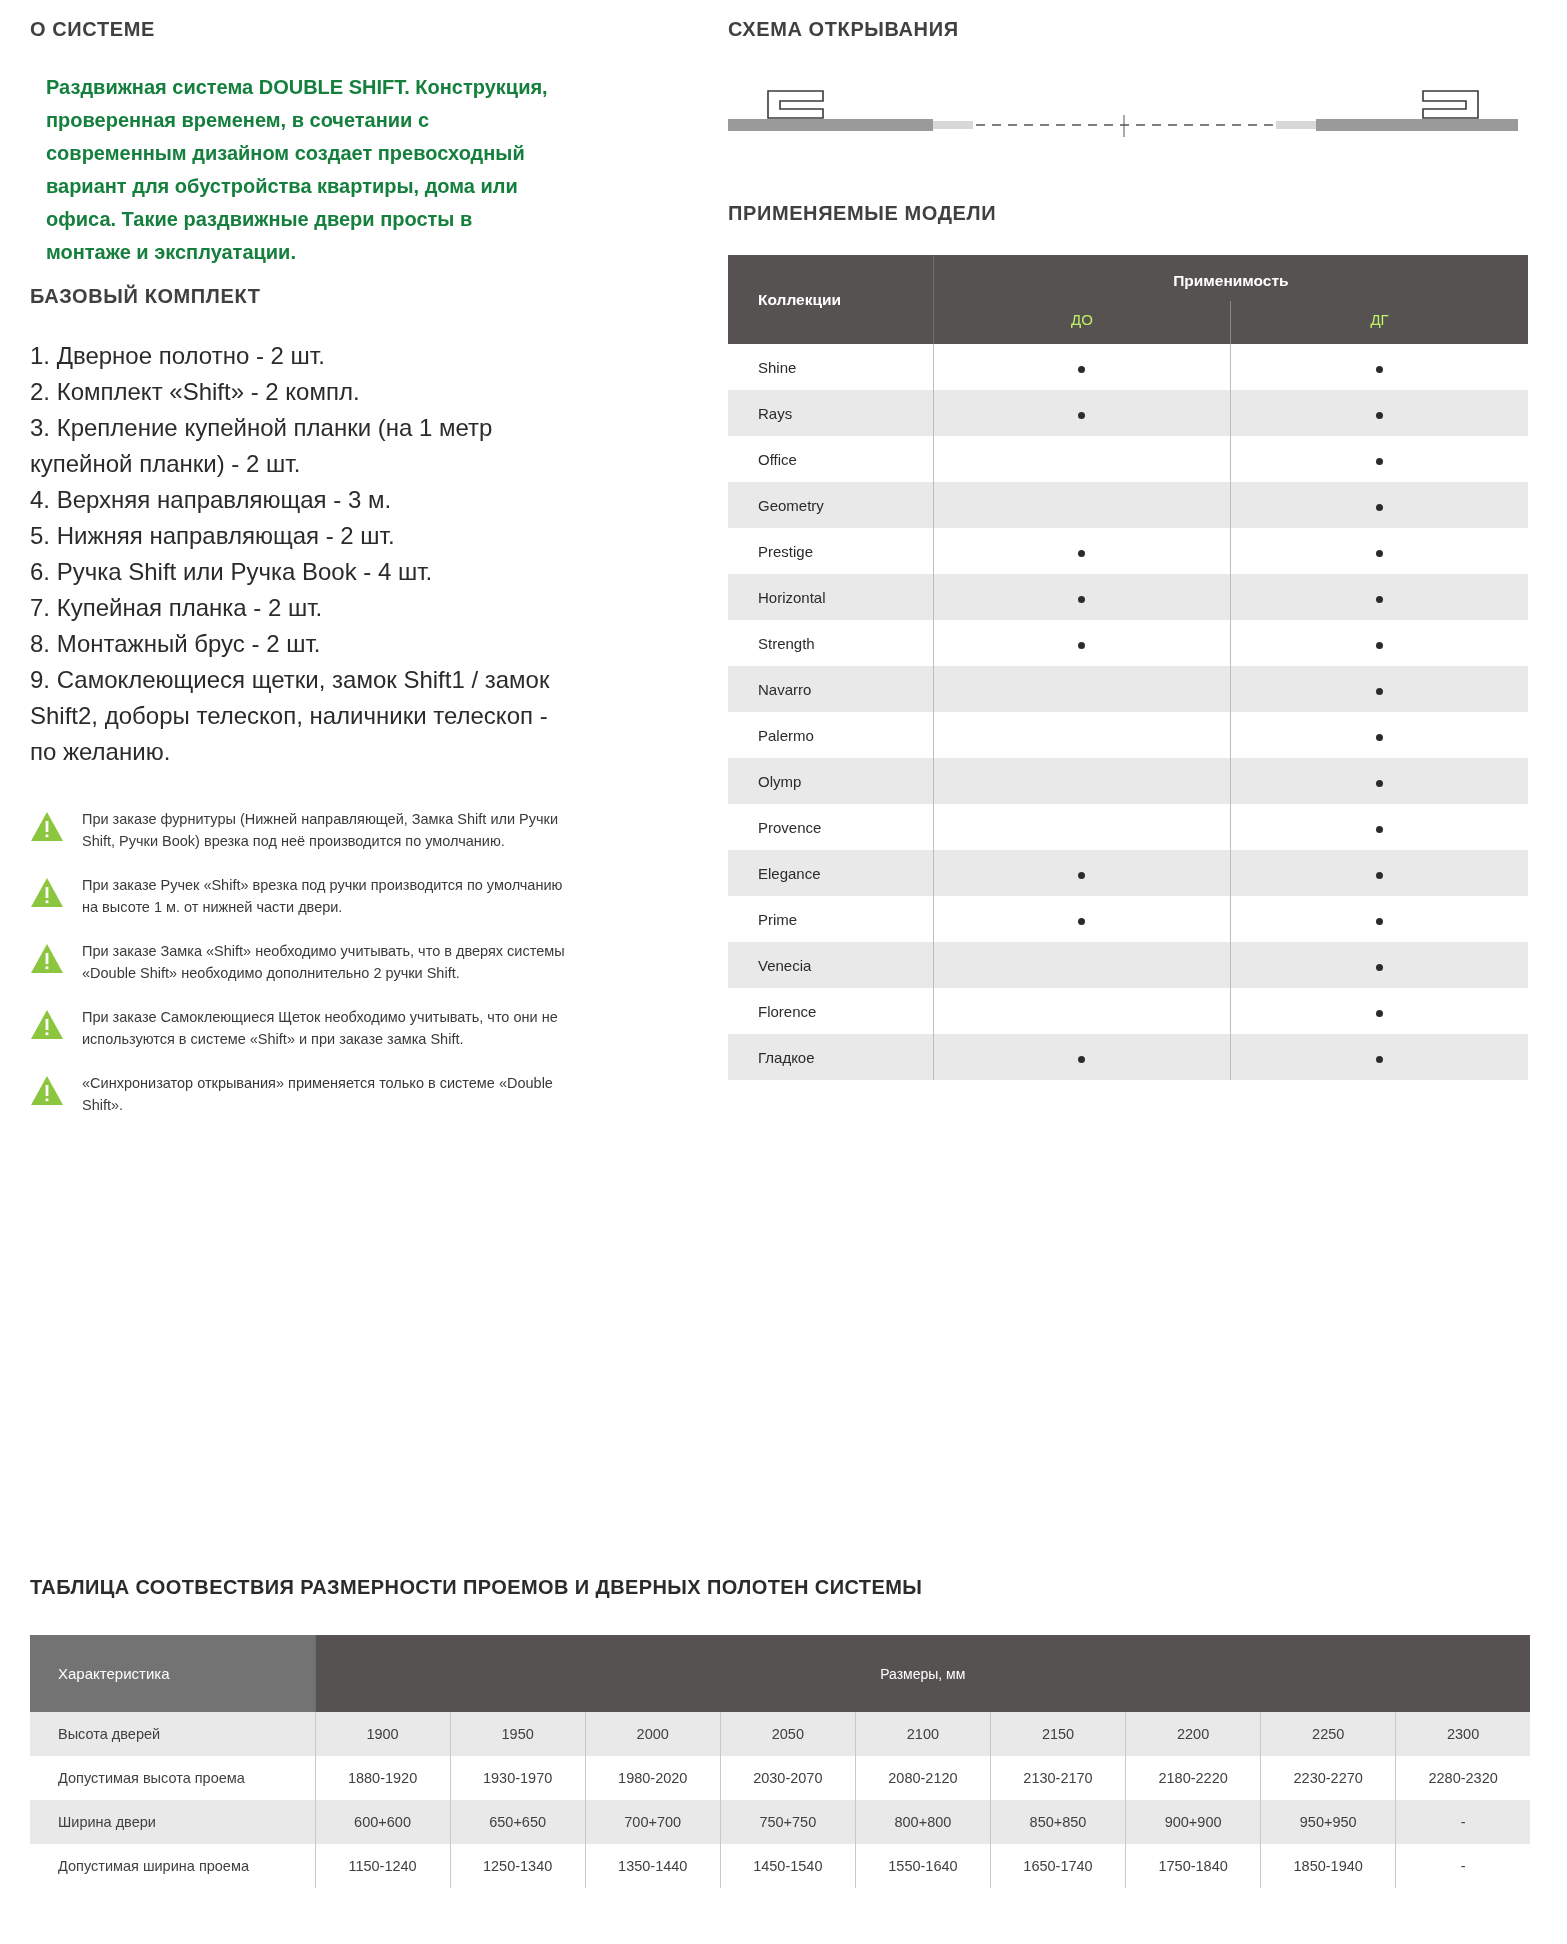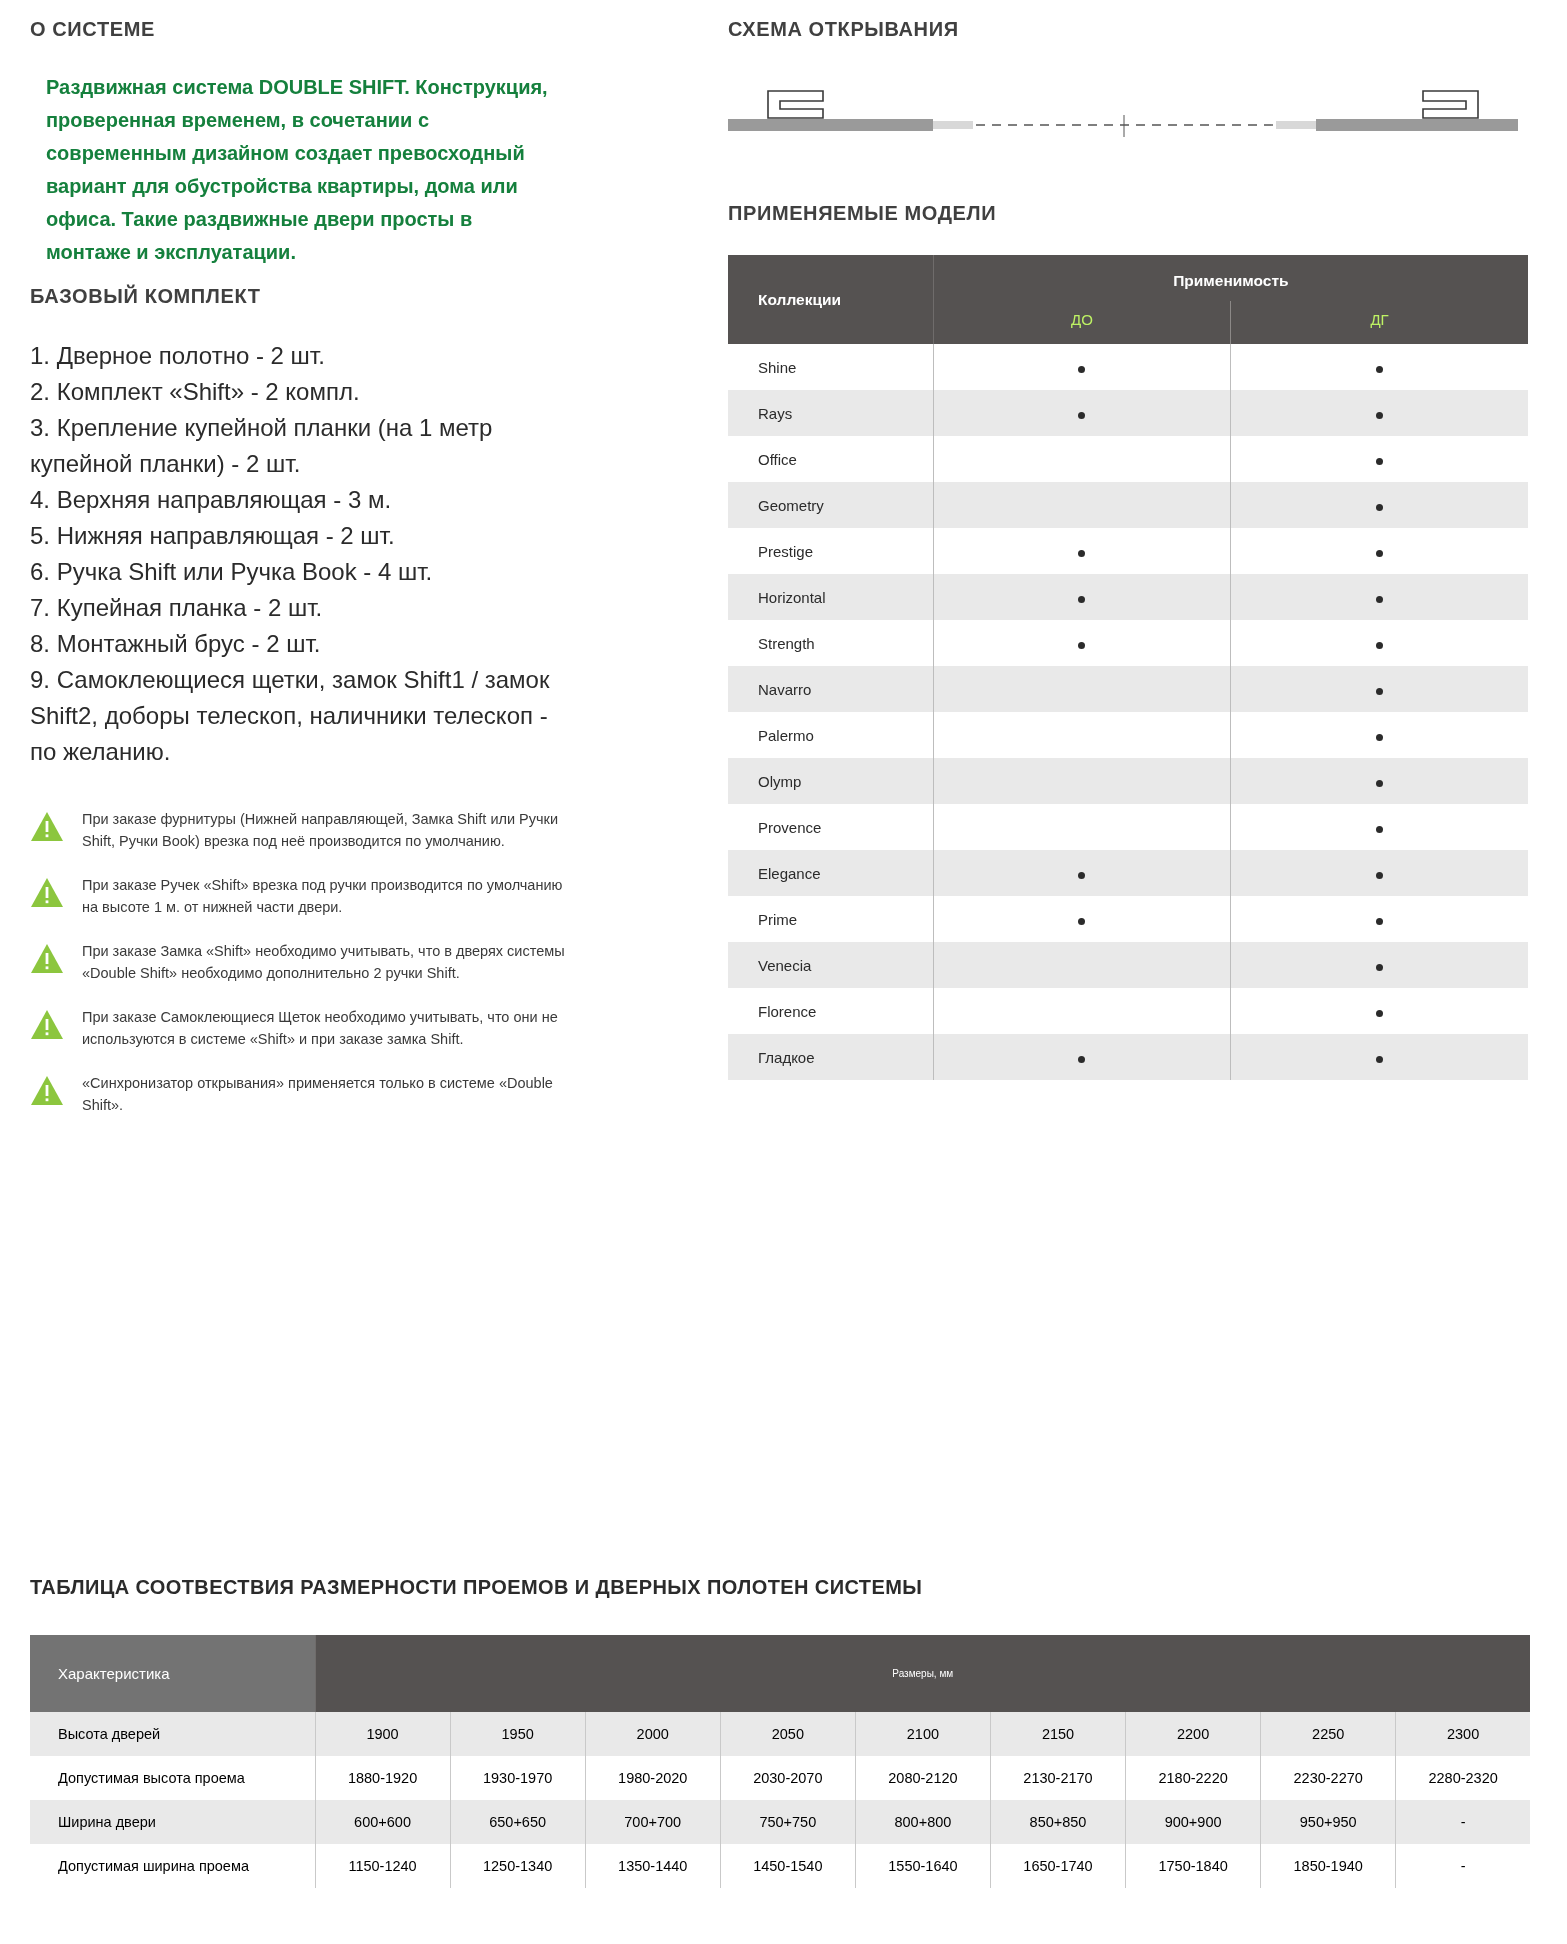--- a/index.html
+++ b/index.html
@@ -169,26 +169,26 @@
     padding: 30px 0 30px 28px;
     width: 285px;
     font-size: 15px;
     border-right: 1px solid #6f6c6b;
   }
   .dim-table th.sizes {
     background: #555251;
     color: #fff;
     font-weight: normal;
     text-align: center;
-    font-size: 10px;
+    font-size: 14px;
   }
   .dim-table td {
     height: 44px;
     text-align: center;
-    color: #000000;
+    color: #404040;
     border-right: 1px solid #c9c9c9;
   }
   .dim-table td:last-child { border-right: none; }
   .dim-table td.label {
     text-align: left;
     padding-left: 28px;
     width: 285px;
     border-right: 1px solid #c9c9c9;
   }
   .dim-table tr.alt td { background: #e9e9e9; }

